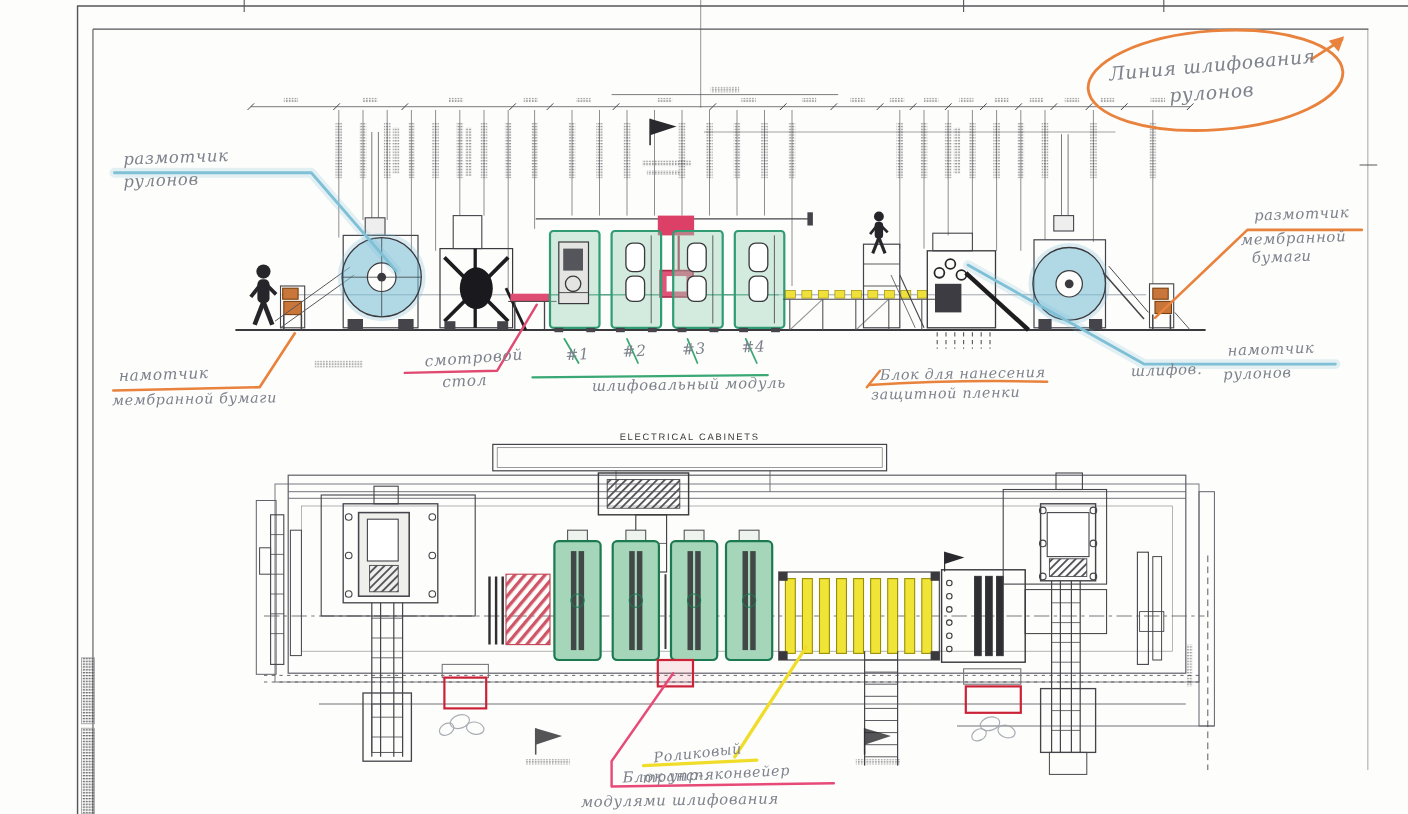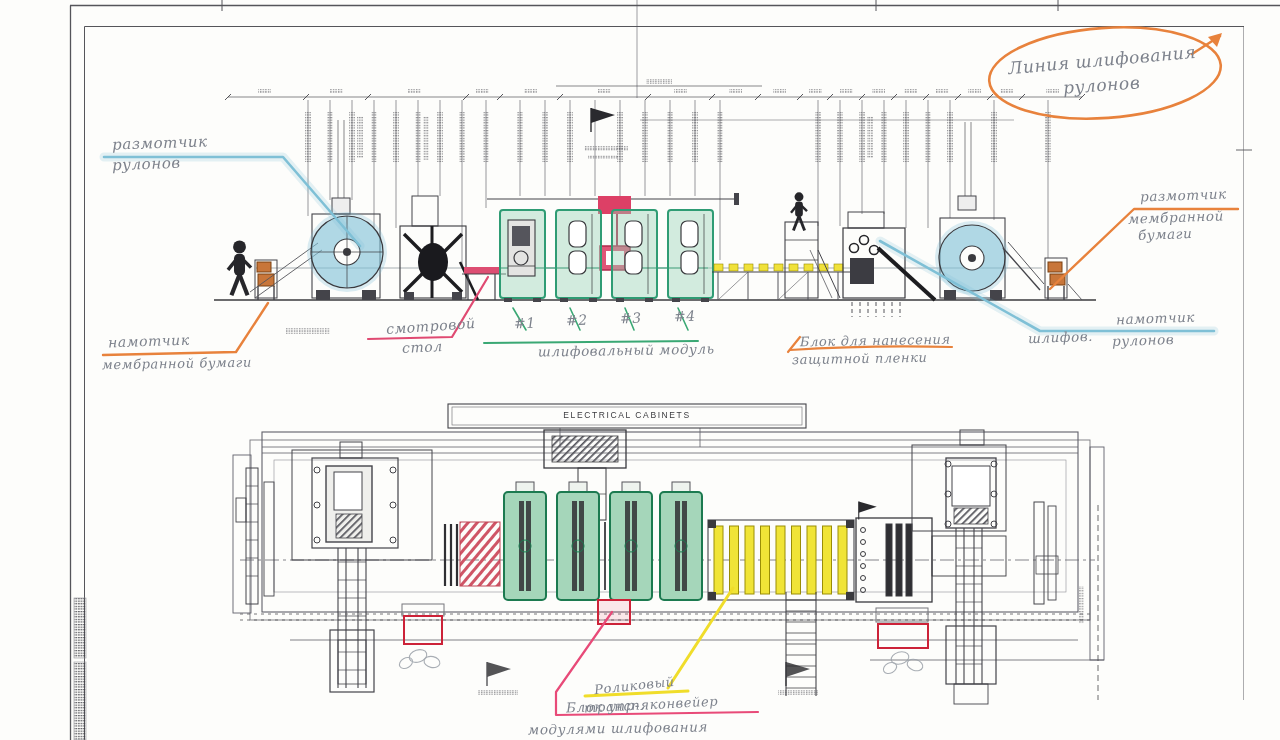--- a/index.html
+++ b/index.html
@@ -559,15 +559,15 @@
 <div class="hand" style="left:1116px;top:312px;font-size:13.5px;transform:rotate(-2deg);">намотчик</div>
 <div class="hand" style="left:1028px;top:331px;font-size:13.5px;transform:rotate(-2deg);">шлифов.</div>
 <div class="hand" style="left:1112px;top:334px;font-size:13.5px;transform:rotate(-2deg);">рулонов</div>
 
 <div class="hand" style="left:566px;top:700px;font-size:13.5px;transform:rotate(-2deg);">Блок упр-я</div>
 <div class="hand" style="left:528px;top:722px;font-size:13.5px;transform:rotate(-1deg);">модулями шлифования</div>
 
 <div class="hand" style="left:594px;top:679px;font-size:13px;transform:rotate(-6deg);">Роликовый</div>
 <div class="hand" style="left:584px;top:698px;font-size:13px;transform:rotate(-3deg);">трансп. конвейер</div>
 
-<div class="plain ec-label" style="left:448px;top:410px;">ELECTRICAL CABINETS</div>
+<div class="plain ec-label" style="left:448px;top:392px;">ELECTRICAL CABINETS</div>
 
 </div>
 
 </body></html>

